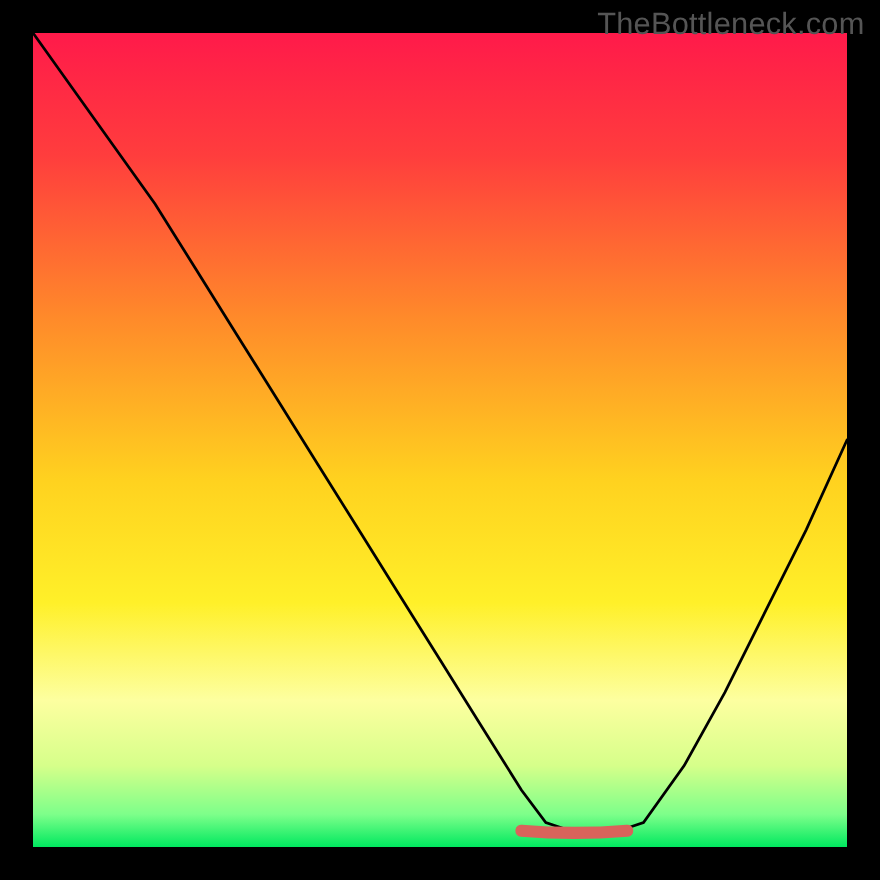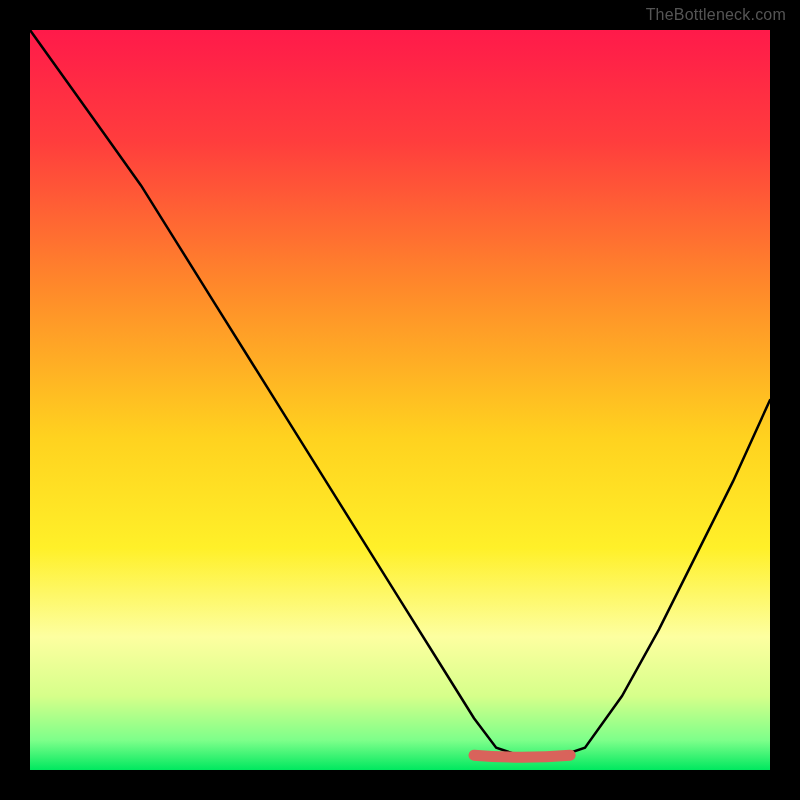--- a/index.html
+++ b/index.html
@@ -9,21 +9,21 @@
     background: #000;
     position: relative;
     font-family: Arial, sans-serif;
     overflow: hidden;
   }
   .watermark {
     position: absolute;
     top: 6px;
     right: 14px;
     color: #555;
-    font-size: 16px;
+    font-size: 28px;
     font-weight: 500;
     z-index: 10;
     letter-spacing: 0.2px;
   }
   .plot-area {
     position: absolute;
     left: 30px;
     top: 30px;
     width: 740px;
     height: 740px;

